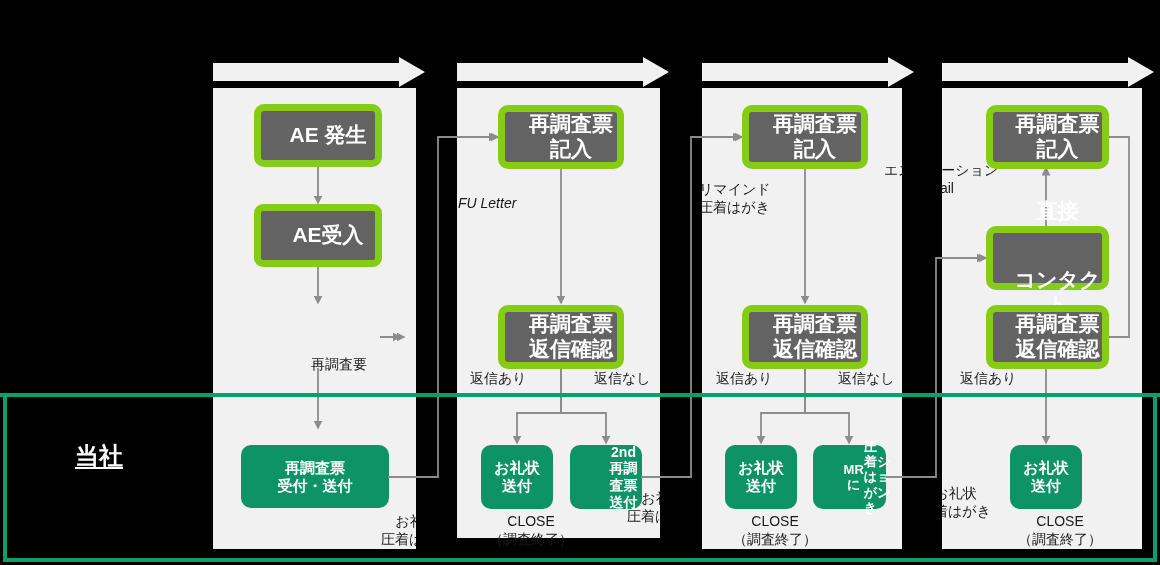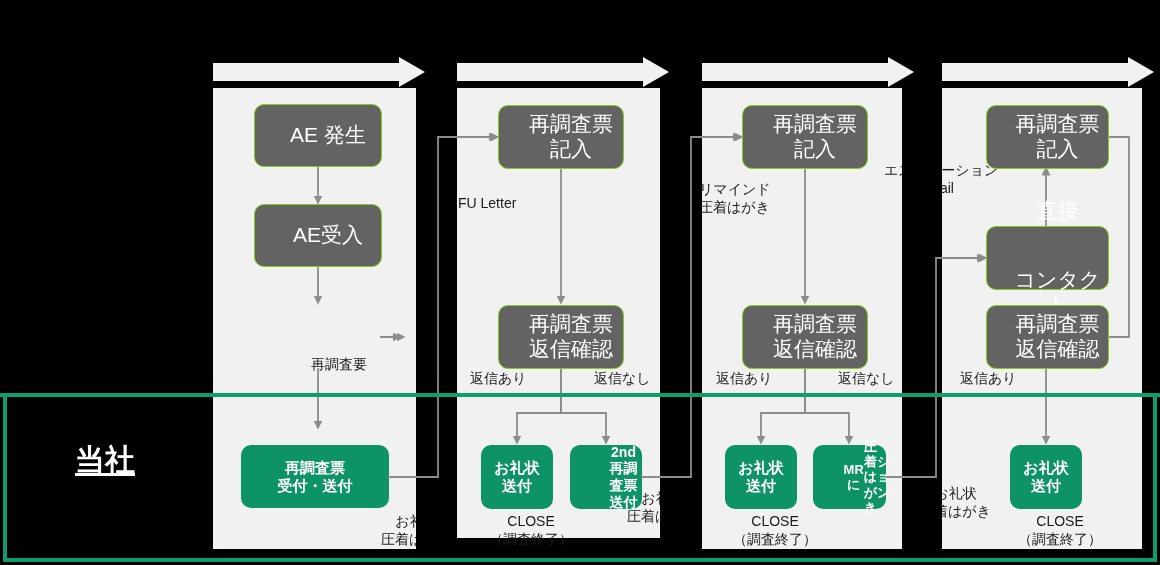--- a/index.html
+++ b/index.html
@@ -13,31 +13,31 @@
 
   
   .col{position:absolute;background:#F1F1F1;}
   .col-arrow{position:absolute;height:30px;}
   .col-arrow svg{display:block;}
 
   
   .node{position:absolute;border-radius:10px;display:flex;align-items:center;
         justify-content:center;text-align:center;color:#fff;box-sizing:border-box;
         line-height:1.18;}
-  .node.gray{background:#636363;border:1px solid #84cc16;font-size:21px;font-weight:400;padding-left:20px;}
+  .node.gray{background:#636363;border:7px solid #84cc16;font-size:21px;font-weight:700;padding-left:20px;}
   .node.green{background:#0E9366;font-size:15px;font-weight:bold;}
   .node.green.sm{font-size:14px;padding-left:35px;}
   .node span{display:block;width:100%;}
 
   
   .lbl{position:absolute;color:#1a1a1a;font-size:14px;line-height:1.25;white-space:pre;}
   .lbl.c{text-align:center;}
 
   
-  .lane-title{position:absolute;color:#fff;font-size:30px;font-weight:bold;
+  .lane-title{position:absolute;color:#fff;font-size:24px;font-weight:bold;
               text-decoration:underline;text-underline-offset:3px;white-space:nowrap;font-family:Liberation Mono, monospace;}
 
   
   .conn{position:absolute;left:0;top:0;width:1160px;height:565px;pointer-events:none;}
 
   
   .gap{position:absolute;background:#000;}
 </style>
 </head>
 <body>
@@ -103,21 +103,21 @@
 
       <path d="M641,477 L691,477 L691,137 L742,137"></path>
 
       <path d="M886,477 L936,477 L936,258 L986,258"></path>
     </g>
   </svg>
 
   <div class="node gray" style="left:254px;top:104px;width:128px;height:63px;">
     <span>AE 発生</span>
   </div>
-  <div class="node gray" style="left:254px;top:204px;width:128px;height:63px;">
+  <div class="node gray" style="left:254px;top:204px;width:128px;height:63px;border-radius:9px;">
     <span>AE受入</span>
   </div>
   <div class="node green" style="left:241px;top:445px;width:148px;height:63px;flex-direction:column;">
     <span>再調査票</span>
     <span>受付・送付</span>
   </div>
   <div class="lbl" style="left:311px;top:356px;">再調査要</div>
   <div class="lbl c" style="left:381px;top:513px;">お礼状
 圧着はがき</div>
 
@@ -131,21 +131,21 @@
   </div>
   <div class="node green" style="left:481px;top:445px;width:72px;height:64px;flex-direction:column;">
     <span>お礼状</span>
     <span>送付</span>
   </div>
   <div class="node green sm" style="left:570px;top:445px;width:72px;height:64px;flex-direction:column;">
     <span>2nd</span>
     <span>再調査票</span>
     <span>送付</span>
   </div>
-  <div class="lbl" style="left:458px;top:195px;">FU Letter</div>
+  <div class="lbl" style="left:458px;top:195px;font-style:italic;">FU Letter</div>
   <div class="lbl" style="left:470px;top:370px;">返信あり</div>
   <div class="lbl" style="left:594px;top:370px;">返信なし</div>
   <div class="lbl c" style="left:489px;top:513px;">CLOSE
 （調査終了）</div>
   <div class="lbl c" style="left:627px;top:490px;">お礼状
 圧着はがき</div>
 
   <div class="node gray" style="left:742px;top:105px;width:126px;height:64px;flex-direction:column;">
     <span>再調査票</span>
     <span>記入</span>

